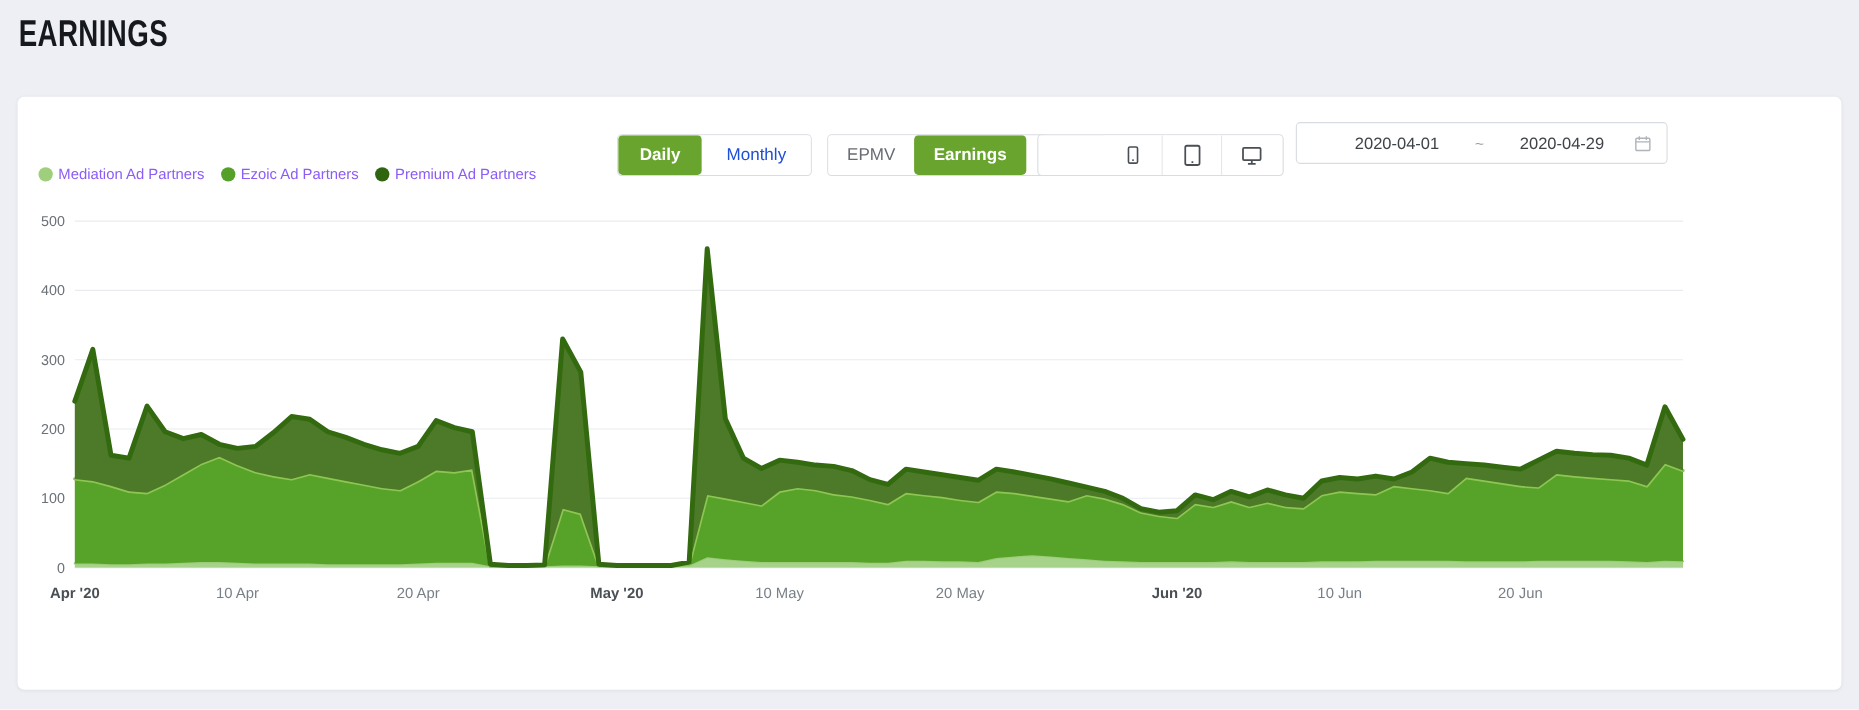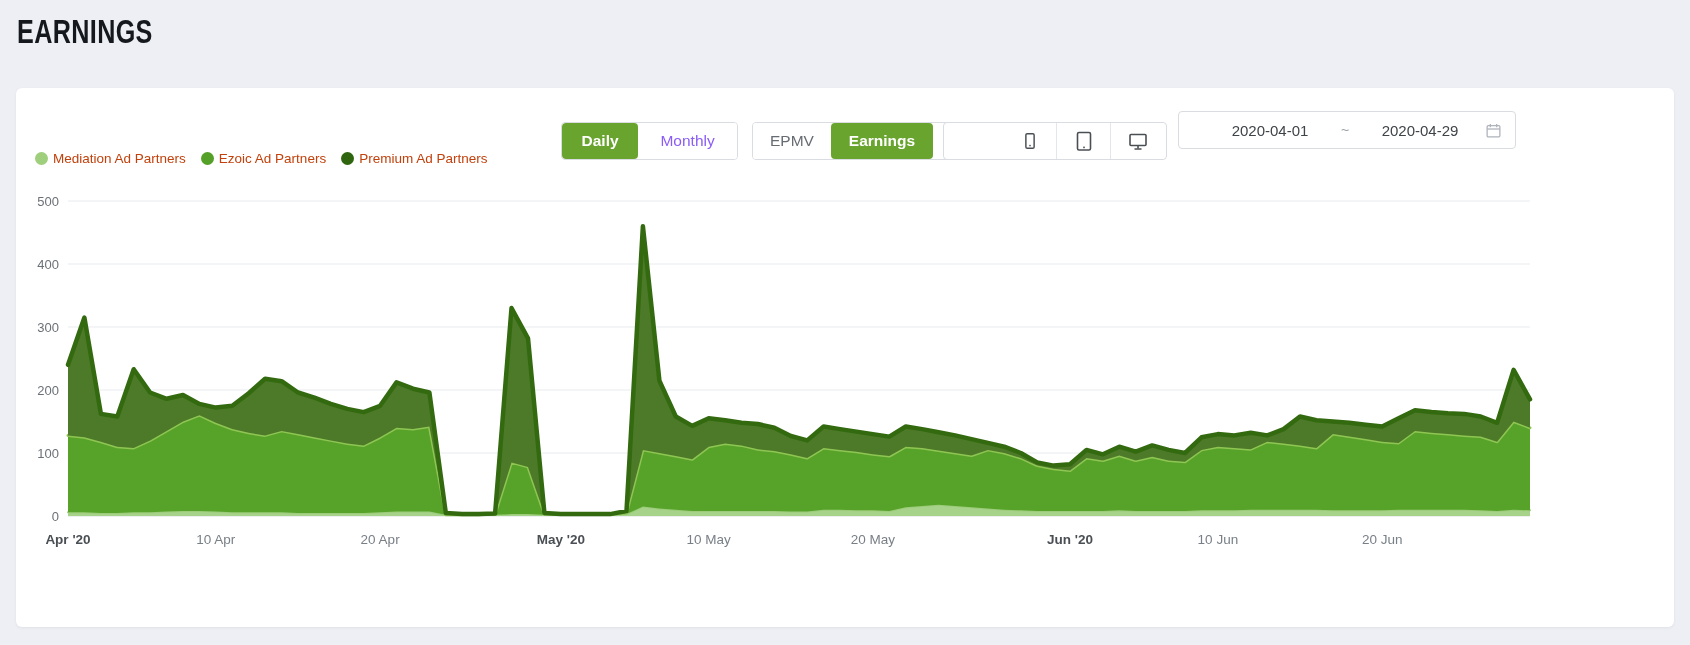--- a/index.html
+++ b/index.html
@@ -22,21 +22,21 @@
     background:#ffffff; border-radius:6px;
     box-shadow:0 1px 3px rgba(40,50,60,.07);
   }
   
   .seg-group {
     position:absolute; top:34px; height:38px;
     display:flex; border:1px solid #d9dce0; border-radius:4px;
     background:#fff; overflow:hidden;
   }
   .seg {
-    border:none; background:#fff; color:#8b5cf6;
+    border:none; background:#fff; color:#1d4ed8;
     font-family:"Liberation Sans",sans-serif; font-size:15.5px;
     height:100%; cursor:pointer; padding:0;
     display:flex; align-items:center; justify-content:center;
   }
   .seg.active { background:#69a52e; color:#fff; font-weight:700; border-radius:4px; }
   .seg.dark-inactive { color:#676c72; }
   .g-period { left:545px; width:177px; }
   .g-period .seg:nth-child(1){ width:77px; }
   .g-period .seg:nth-child(2){ width:100px; }
   .g-metric { left:736px; width:200px; }
@@ -56,21 +56,21 @@
     flex:1; text-align:center; font-size:15px; color:#3f4449; cursor:pointer;
   }
   .datepicker .tilde { width:24px; text-align:center; color:#9aa0a6; font-size:14px; }
   .datepicker .cal { margin:0 13px 0 2px; display:flex; cursor:pointer; }
   
   .legend {
     position:absolute; left:19px; top:63px; display:flex; gap:15px; align-items:center;
   }
   .legend-item { display:flex; align-items:center; gap:5px; cursor:pointer; }
   .legend-dot { width:13px; height:13px; border-radius:50%; background:#ccc; }
-  .legend-item span.lbl { font-size:13.5px; color:#c2410c; }
+  .legend-item span.lbl { font-size:13.5px; color:#8b5cf6; }
   
   #chart-svg { position:absolute; left:0; top:100px; }
 </style>
 </head>
 <body>
 
 <h1 class="title">EARNINGS</h1>
 
 <div class="card">
 

